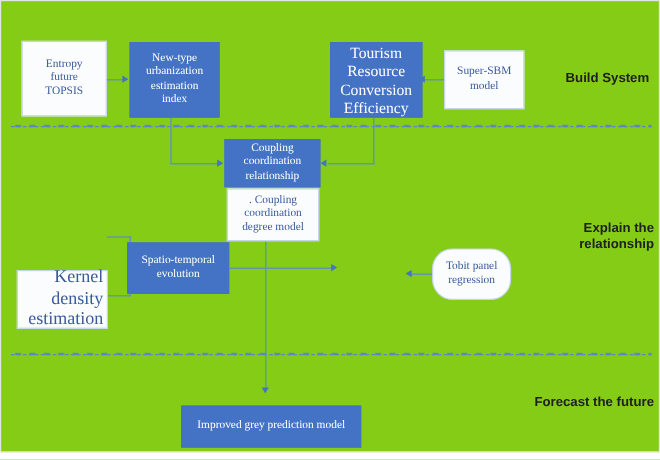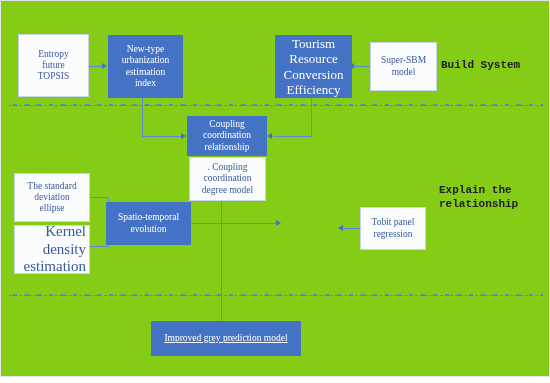--- a/index.html
+++ b/index.html
@@ -39,24 +39,24 @@
   .node.light {
     background: #fbfcfe;
     border: 1px solid #c5d4ea;
     color: #3a5a9b;
   }
   .node span { display: block; padding: 0 3px; }
 
   
   .stage-label {
     position: absolute;
-    font-family: Liberation Mono, monospace;
+    font-family: Liberation Sans, sans-serif;
     font-weight: bold;
     color: #20201f;
-    text-align: left;
+    text-align: right;
     line-height: 1.25;
     z-index: 6;
   }
 
   
   .divider {
     position: absolute;
     left: 8px;
     width: 534px;
     height: 0;
@@ -187,55 +187,52 @@
   </div>
 
   <div class="node light" style="left:188px; top:156px; width:77px; height:44px; font-size:9.5px;">
     <div>
       <span>. Coupling</span>
       <span>coordination</span>
       <span>degree model</span>
     </div>
   </div>
 
-  <div class="node light" style="left:13px; top:172px; width:76px; height:49px; font-size:9.5px;">
-    <div>
-      <span>The standard</span>
-      <span>deviation</span>
-      <span>ellipse</span>
-    </div>
-  </div>
 
   <div class="node light" style="left:13px; top:224px; width:76px; height:49px; font-size:15px;text-align:right;">
     <div>
       <span>Kernel density</span>
       <span>estimation</span>
     </div>
   </div>
 
   <div class="node filled" style="left:105px; top:201px; width:85px; height:43px; font-size:9.5px;justify-content:center;">
     <div>
       <span>Spatio-temporal</span>
       <span>evolution</span>
     </div>
   </div>
 
 
-  <div class="node light" style="left:359px; top:206px; width:66px; height:43px; font-size:9.5px;">
+  <div class="node light" style="left:359px; top:206px; width:66px; height:43px; font-size:9.5px;border-radius:17px;">
     <div>
       <span>Tobit panel</span>
       <span>regression</span>
     </div>
   </div>
 
   <div class="stage-label" style="left:438px; top:183px; width:106px; font-size:11px;">
     <span>Explain the</span>
     <span>relationship</span>
   </div>
 
-  <div class="node filled" style="left:150px; top:320px; width:150px; height:35px; font-size:9.5px;text-decoration:underline;">
+  <div class="node filled" style="left:150px; top:337px; width:150px; height:35px; font-size:9.5px;">
     <div>
       <span>Improved grey prediction model</span>
     </div>
   </div>
 
+  <div class="stage-label" style="left:438px; top:328px; width:106px; font-size:11px;">
+    <span>Forecast the</span>
+    <span>future</span>
+  </div>
 
 </div>
 
 </body></html>

